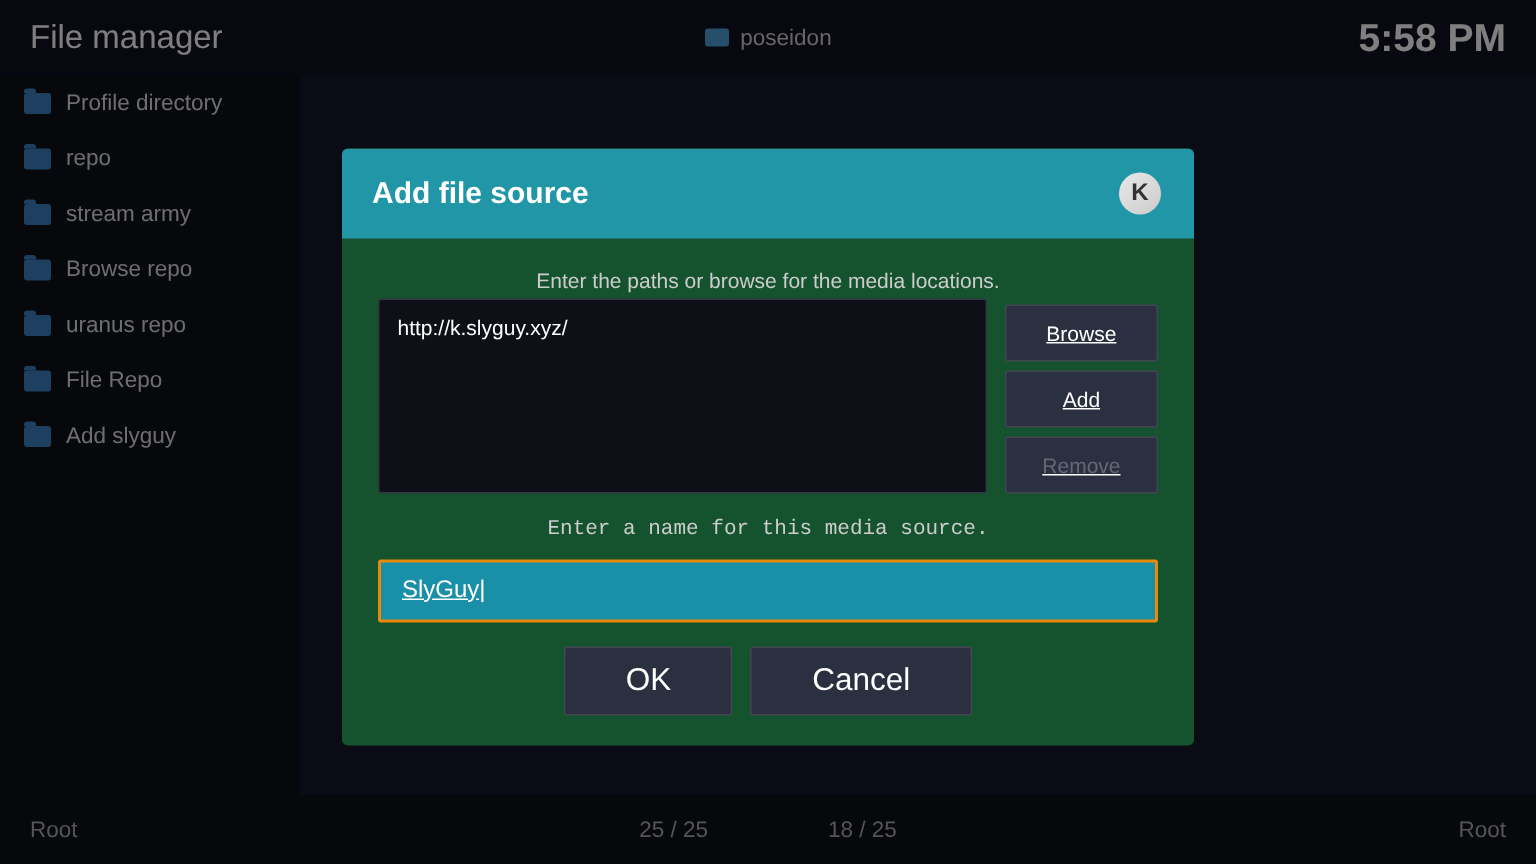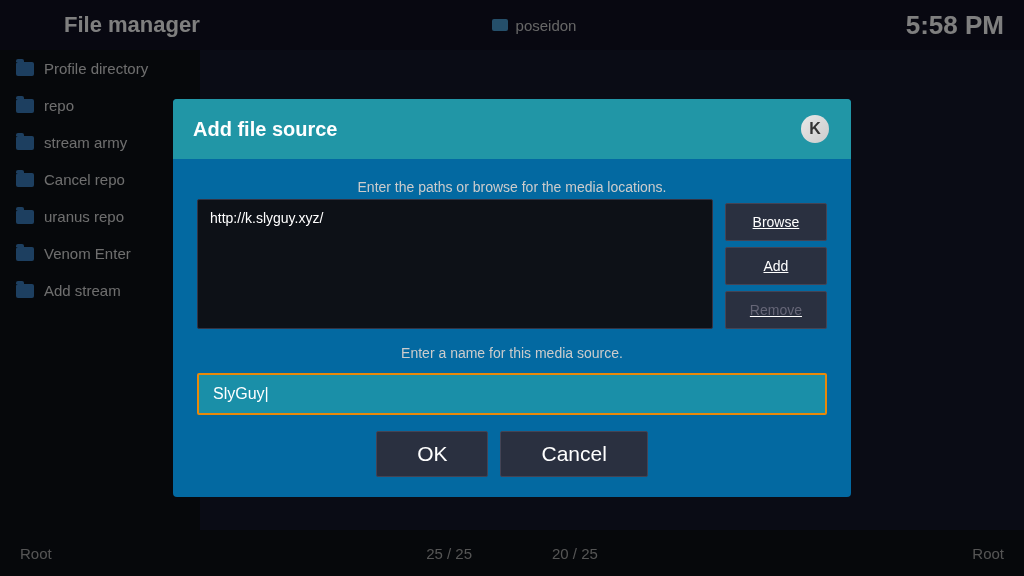--- a/index.html
+++ b/index.html
@@ -21,24 +21,23 @@
       right: 0;
       height: 50px;
       background-color: #111122;
       display: flex;
       align-items: center;
       padding: 0 20px;
       z-index: 1;
     }
     .top-bar-title {
       font-size: 22px;
-      font-weight: bold;
+      font-weight: normal;
       color: #ffffff;
       flex: 1;
-      margin-left: 44px;
     }
     .top-bar-center {
       display: flex;
       align-items: center;
       gap: 8px;
       flex: 1;
       justify-content: center;
     }
     .folder-icon-small {
       width: 16px;
@@ -155,22 +154,22 @@
       left: 0;
       right: 0;
       bottom: 0;
       background: rgba(0,0,0,0.5);
       display: flex;
       align-items: center;
       justify-content: center;
       z-index: 100;
     }
     .dialog {
-      width: 678px;
-      background-color: #0369a1;
+      width: 568px;
+      background-color: #14532d;
       border-radius: 4px;
       overflow: hidden;
       margin-top: 20px;
     }
     .dialog-header {
       background-color: #2196a6;
       padding: 14px 20px;
       display: flex;
       align-items: center;
       justify-content: space-between;
@@ -244,31 +243,33 @@
     }
     .dialog-btn.disabled {
       color: #666677;
       cursor: default;
     }
     .dialog-name-instruction {
       font-size: 14px;
       color: #cccccc;
       text-align: center;
       margin-bottom: 12px;
+      font-family: Liberation Mono, monospace;
     }
     .dialog-name-input {
       width: 100%;
       background-color: #1a8fa8;
       border: 2px solid #e8890a;
       border-radius: 2px;
       padding: 10px 14px;
       font-size: 16px;
       color: #ffffff;
       outline: none;
       margin-bottom: 16px;
+      text-decoration: underline;
     }
     .dialog-action-row {
       display: flex;
       gap: 12px;
       justify-content: center;
     }
     .dialog-action-btn {
       background-color: #2a3040;
       color: #ffffff;
       border: 1px solid #444455;
@@ -305,43 +306,43 @@
   <div class="sidebar-item">
     <div class="sidebar-folder-icon"></div>
     <span>repo</span>
   </div>
   <div class="sidebar-item">
     <div class="sidebar-folder-icon"></div>
     <span>stream army</span>
   </div>
   <div class="sidebar-item">
     <div class="sidebar-folder-icon"></div>
-    <span>Cancel repo</span>
+    <span>Browse repo</span>
   </div>
   <div class="sidebar-item">
     <div class="sidebar-folder-icon"></div>
     <span>uranus repo</span>
   </div>
   <div class="sidebar-item">
     <div class="sidebar-folder-icon"></div>
-    <span>Venom Enter</span>
-  </div>
-  <div class="sidebar-item">
-    <div class="sidebar-folder-icon"></div>
-    <span>Add stream</span>
+    <span>File Repo</span>
+  </div>
+  <div class="sidebar-item">
+    <div class="sidebar-folder-icon"></div>
+    <span>Add slyguy</span>
   </div>
 </div>
 
 <div class="main-content"></div>
 
 <div class="bottom-bar">
   <span class="bottom-text">Root</span>
   <div class="bottom-center">
     <span class="bottom-text">25 / 25</span>
-    <span class="bottom-text">20 / 25</span>
+    <span class="bottom-text">18 / 25</span>
   </div>
   <span class="bottom-text">Root</span>
 </div>
 
 <div class="dialog-overlay">
   <div class="dialog">
 
     <div class="dialog-header">
       <span class="dialog-title">Add file source</span>
       <div class="dialog-kodi-logo">

